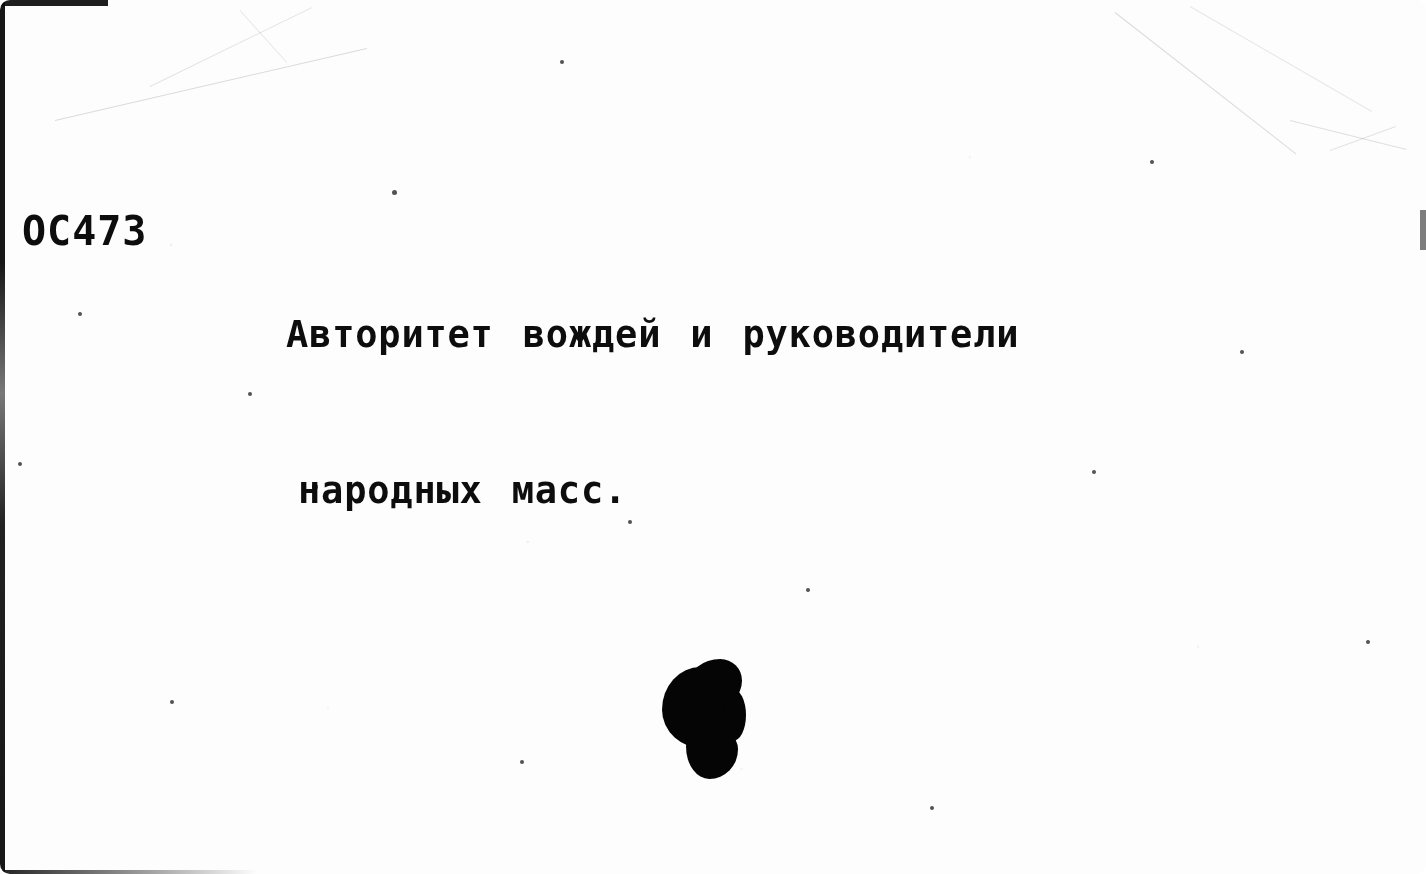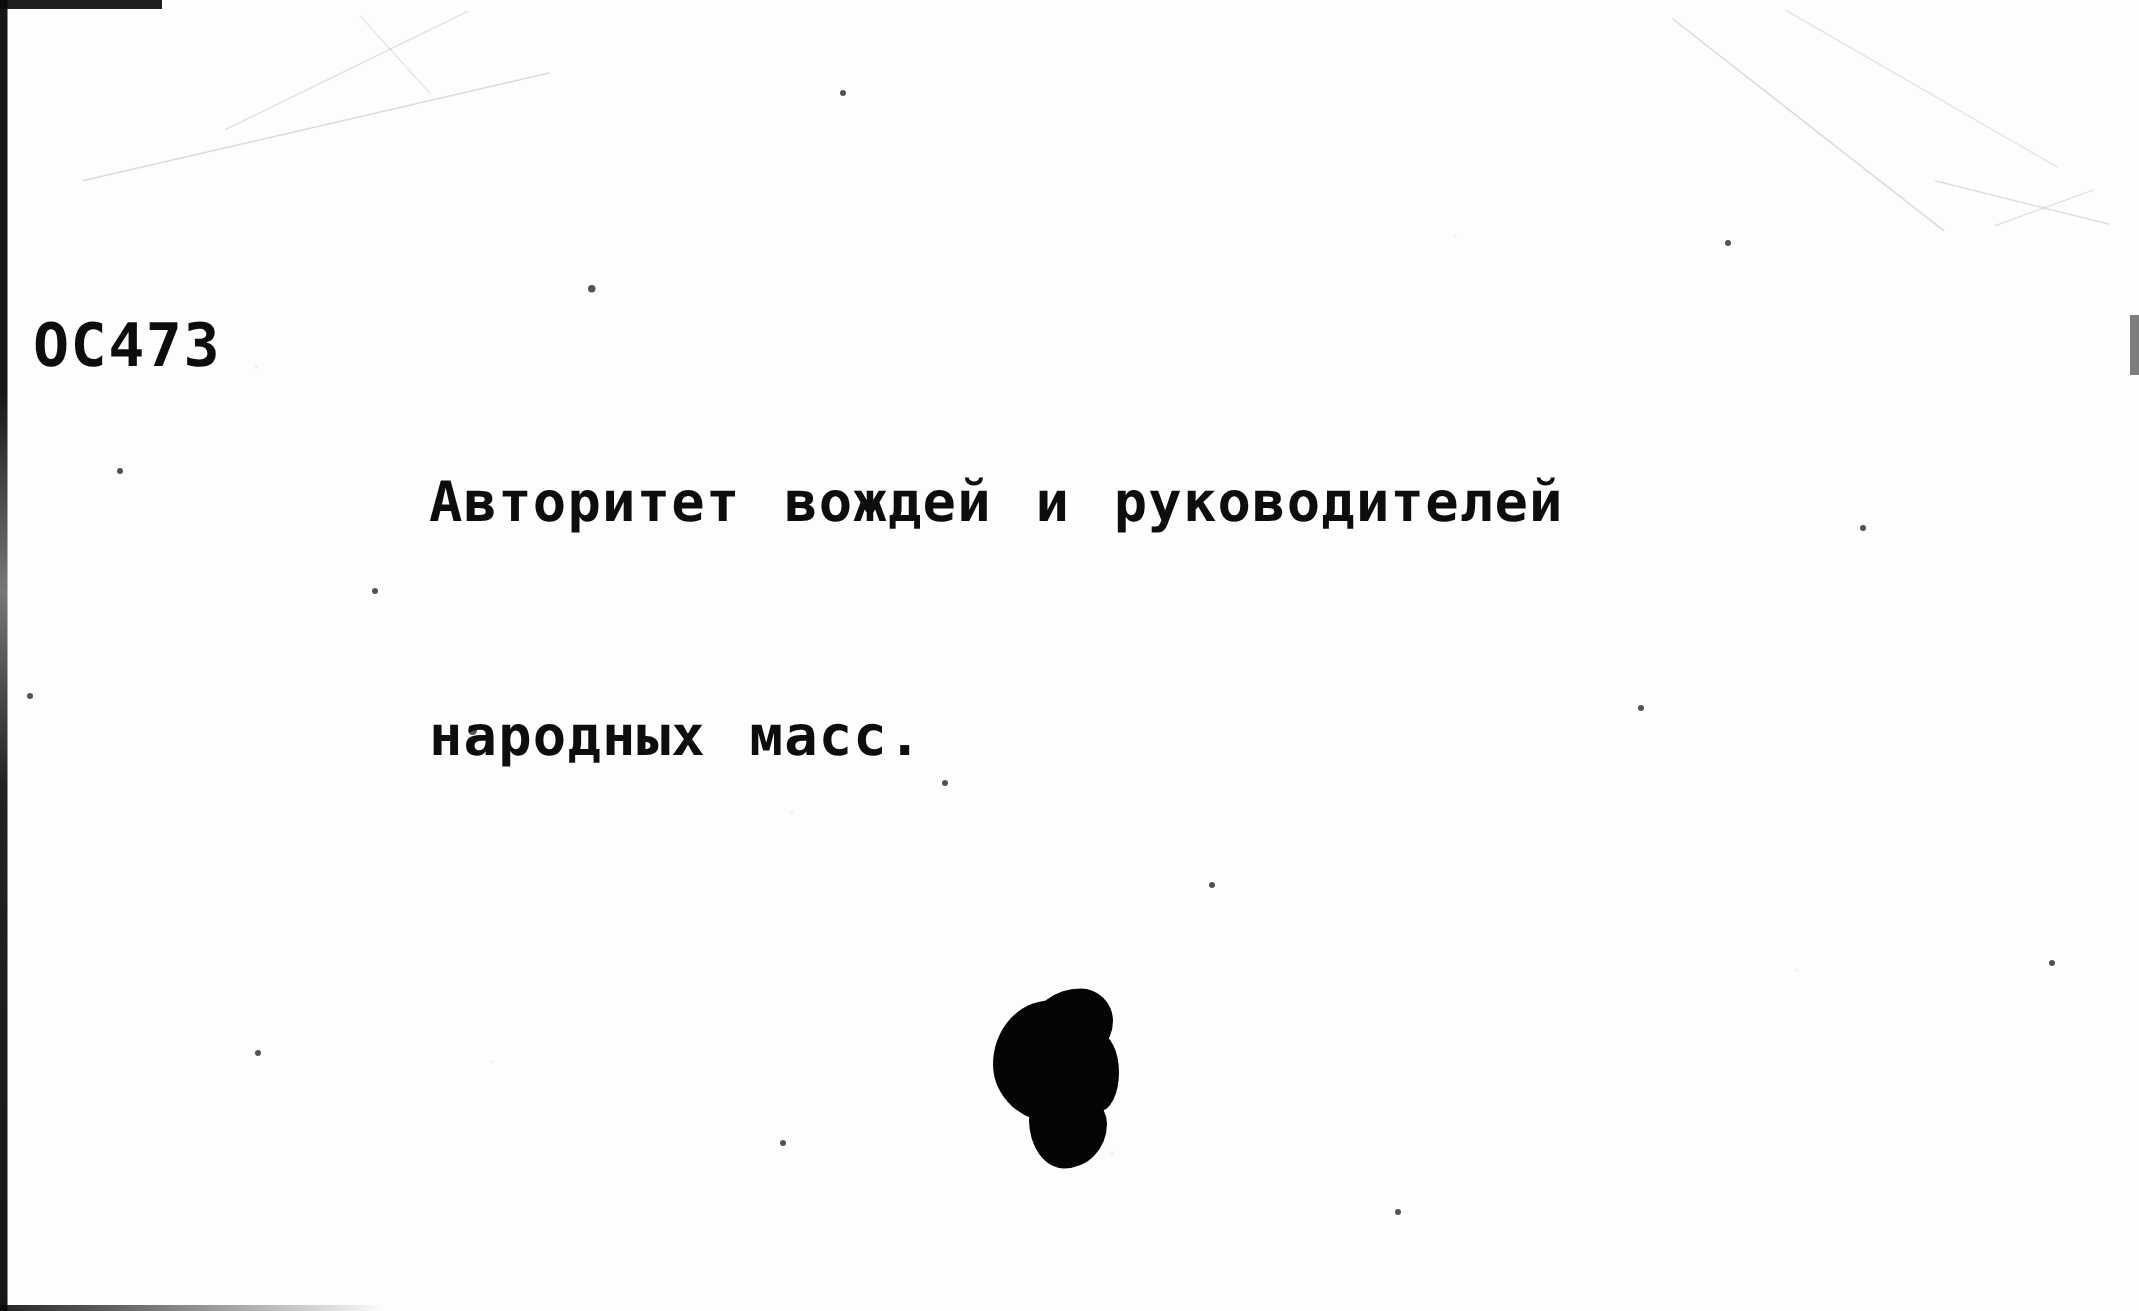--- a/index.html
+++ b/index.html
@@ -16,20 +16,21 @@
     overflow: hidden;
     font-family: "DejaVu Sans Mono", "Liberation Mono", monospace;
     
     background-image:
       radial-gradient(circle at 12% 28%, rgba(0,0,0,0.05) 0 1px, transparent 1.6px),
       radial-gradient(circle at 37% 62%, rgba(0,0,0,0.05) 0 1px, transparent 1.6px),
       radial-gradient(circle at 68% 18%, rgba(0,0,0,0.04) 0 1px, transparent 1.6px),
       radial-gradient(circle at 84% 74%, rgba(0,0,0,0.04) 0 1px, transparent 1.6px),
       radial-gradient(circle at 52% 88%, rgba(0,0,0,0.04) 0 1px, transparent 1.6px),
       radial-gradient(circle at 23% 81%, rgba(0,0,0,0.035) 0 1px, transparent 1.6px);
+    border-radius: 10px;
   }
 
   
   .edge {
     position: absolute;
     background: #0b0b0b;
   }
   #edge-top-left {
     left: 0; top: 0; width: 108px; height: 6px;
     opacity: .92;
@@ -85,21 +86,21 @@
     color: #0d0d0d;
     font-size: 37px;
     font-weight: 700;
     line-height: 52px;
     letter-spacing: 0.5px;
     white-space: pre;
   }
   #title-block .line { display: block; }
   #title-block .l1 { letter-spacing: 1.2px; word-spacing: 6px; }
   #title-block .l2 { letter-spacing: 0.8px; word-spacing: 6px; }
-  #title-block .l3 { letter-spacing: 0.8px; word-spacing: 6px; }
+  #title-block .l3 { letter-spacing: 0.8px; word-spacing: 6px; margin-left: 12px; }
 
   
   #ink-blot {
     position: absolute;
     left: 662px;
     top: 659px;
     width: 92px;
     height: 120px;
   }
   #ink-blot .b {
@@ -132,21 +133,21 @@
   <div class="crease" id="crease-2"></div>
   <div class="crease" id="crease-3"></div>
   <div class="crease" id="crease-4"></div>
   <div class="crease" id="crease-5"></div>
   <div class="crease" id="crease-6"></div>
   <div class="crease" id="crease-7"></div>
 
   <div id="call-number">ОС473</div>
 
   <div id="title-block">
-    <span class="line l2">Авторитет вождей и руководителей</span>
+    <span class="line l2">Авторитет вождей и руководители</span>
     <span class="line l3">народных масс.</span>
   </div>
 
   <div id="ink-blot">
     <div class="b b1"></div>
     <div class="b b2"></div>
     <div class="b b3"></div>
     <div class="b b4"></div>
   </div>
 

